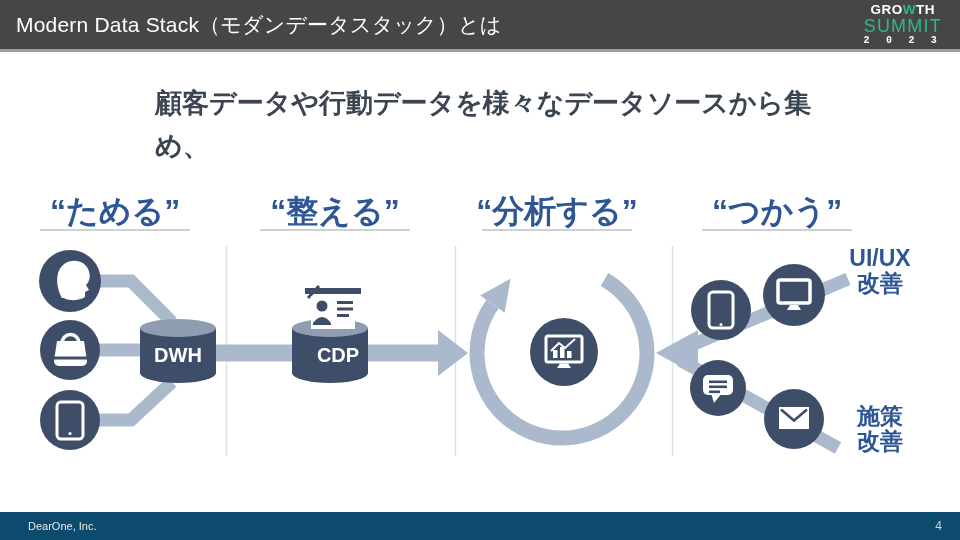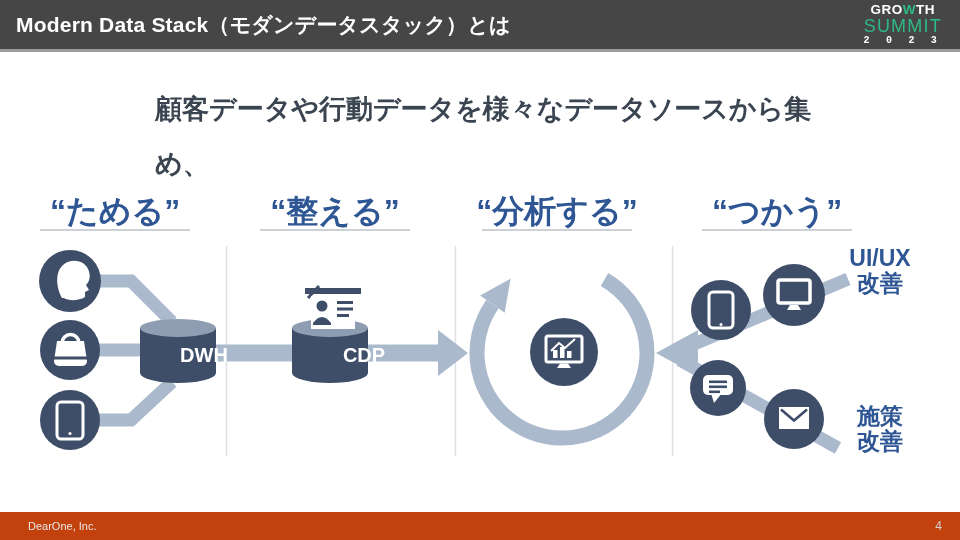--- a/index.html
+++ b/index.html
@@ -3,42 +3,42 @@
 <meta charset="utf-8">
 <style>
   html,body{margin:0;padding:0;}
   body{width:960px;height:540px;position:relative;background:#ffffff;overflow:hidden;
        font-family:"Liberation Sans", sans-serif;}
   .abs{position:absolute;}
 
   
   .topbar{left:0;top:0;width:960px;height:52px;background:#464646;border-bottom:3px solid #9d9d9d;
           display:flex;align-items:center;justify-content:space-between;box-sizing:border-box;padding:0 14px 0 16px;}
-  .topbar-title{color:#ffffff;font-size:21px;font-weight:bold;letter-spacing:0.2px;}
+  .topbar-title{color:#ffffff;font-size:21px;font-weight:normal;letter-spacing:0.2px;}
   .logo{display:flex;flex-direction:column;align-items:center;line-height:1.02;padding-right:4px;}
   .logo-l1{color:#ffffff;font-size:13.5px;font-weight:bold;letter-spacing:0.5px;}
   .logo-l1 .accent{color:#2db985;}
   .logo-l2{color:#2db985;font-size:18px;font-weight:normal;letter-spacing:1.2px;}
   .logo-l3{color:#ffffff;font-size:10px;font-weight:bold;letter-spacing:5.2px;margin-top:1px;font-family:Liberation Mono, monospace;}
 
   
-  .headline{left:155px;top:82px;width:700px;color:#3b4551;font-size:27px;font-weight:bold;line-height:55px;}
+  .headline{left:155px;top:82px;width:700px;color:#3b4551;font-size:27px;font-weight:bold;line-height:43px;}
 
   
   .stage{top:190px;width:180px;text-align:center;color:#2e5694;font-size:32px;font-weight:bold;}
   .stage-line{top:229px;width:150px;height:2px;background:#cdd1d6;}
 
   
   .outlabel{width:92px;text-align:center;color:#2e5694;font-size:23px;font-weight:bold;line-height:25px;}
 
   
-  .cyl-label{top:344px;width:76px;text-align:center;color:#ffffff;font-size:20px;font-weight:bold;margin-left:26px;}
+  .cyl-label{top:344px;width:76px;text-align:center;color:#ffffff;font-size:20px;font-weight:bold;}
 
   
-  .footer{left:0;top:512px;width:960px;height:28px;background:#c2410c;display:flex;align-items:center;
+  .footer{left:0;top:512px;width:960px;height:28px;background:#0c4a6e;display:flex;align-items:center;
           justify-content:space-between;box-sizing:border-box;padding:0 18px 0 28px;}
   .footer-company{color:#e9e9e9;font-size:11px;}
   .footer-page{color:#cfcfcf;font-size:12px;}
 
   svg{display:block;}
 </style>
 </head>
 <body>
 
 <div class="abs topbar">

